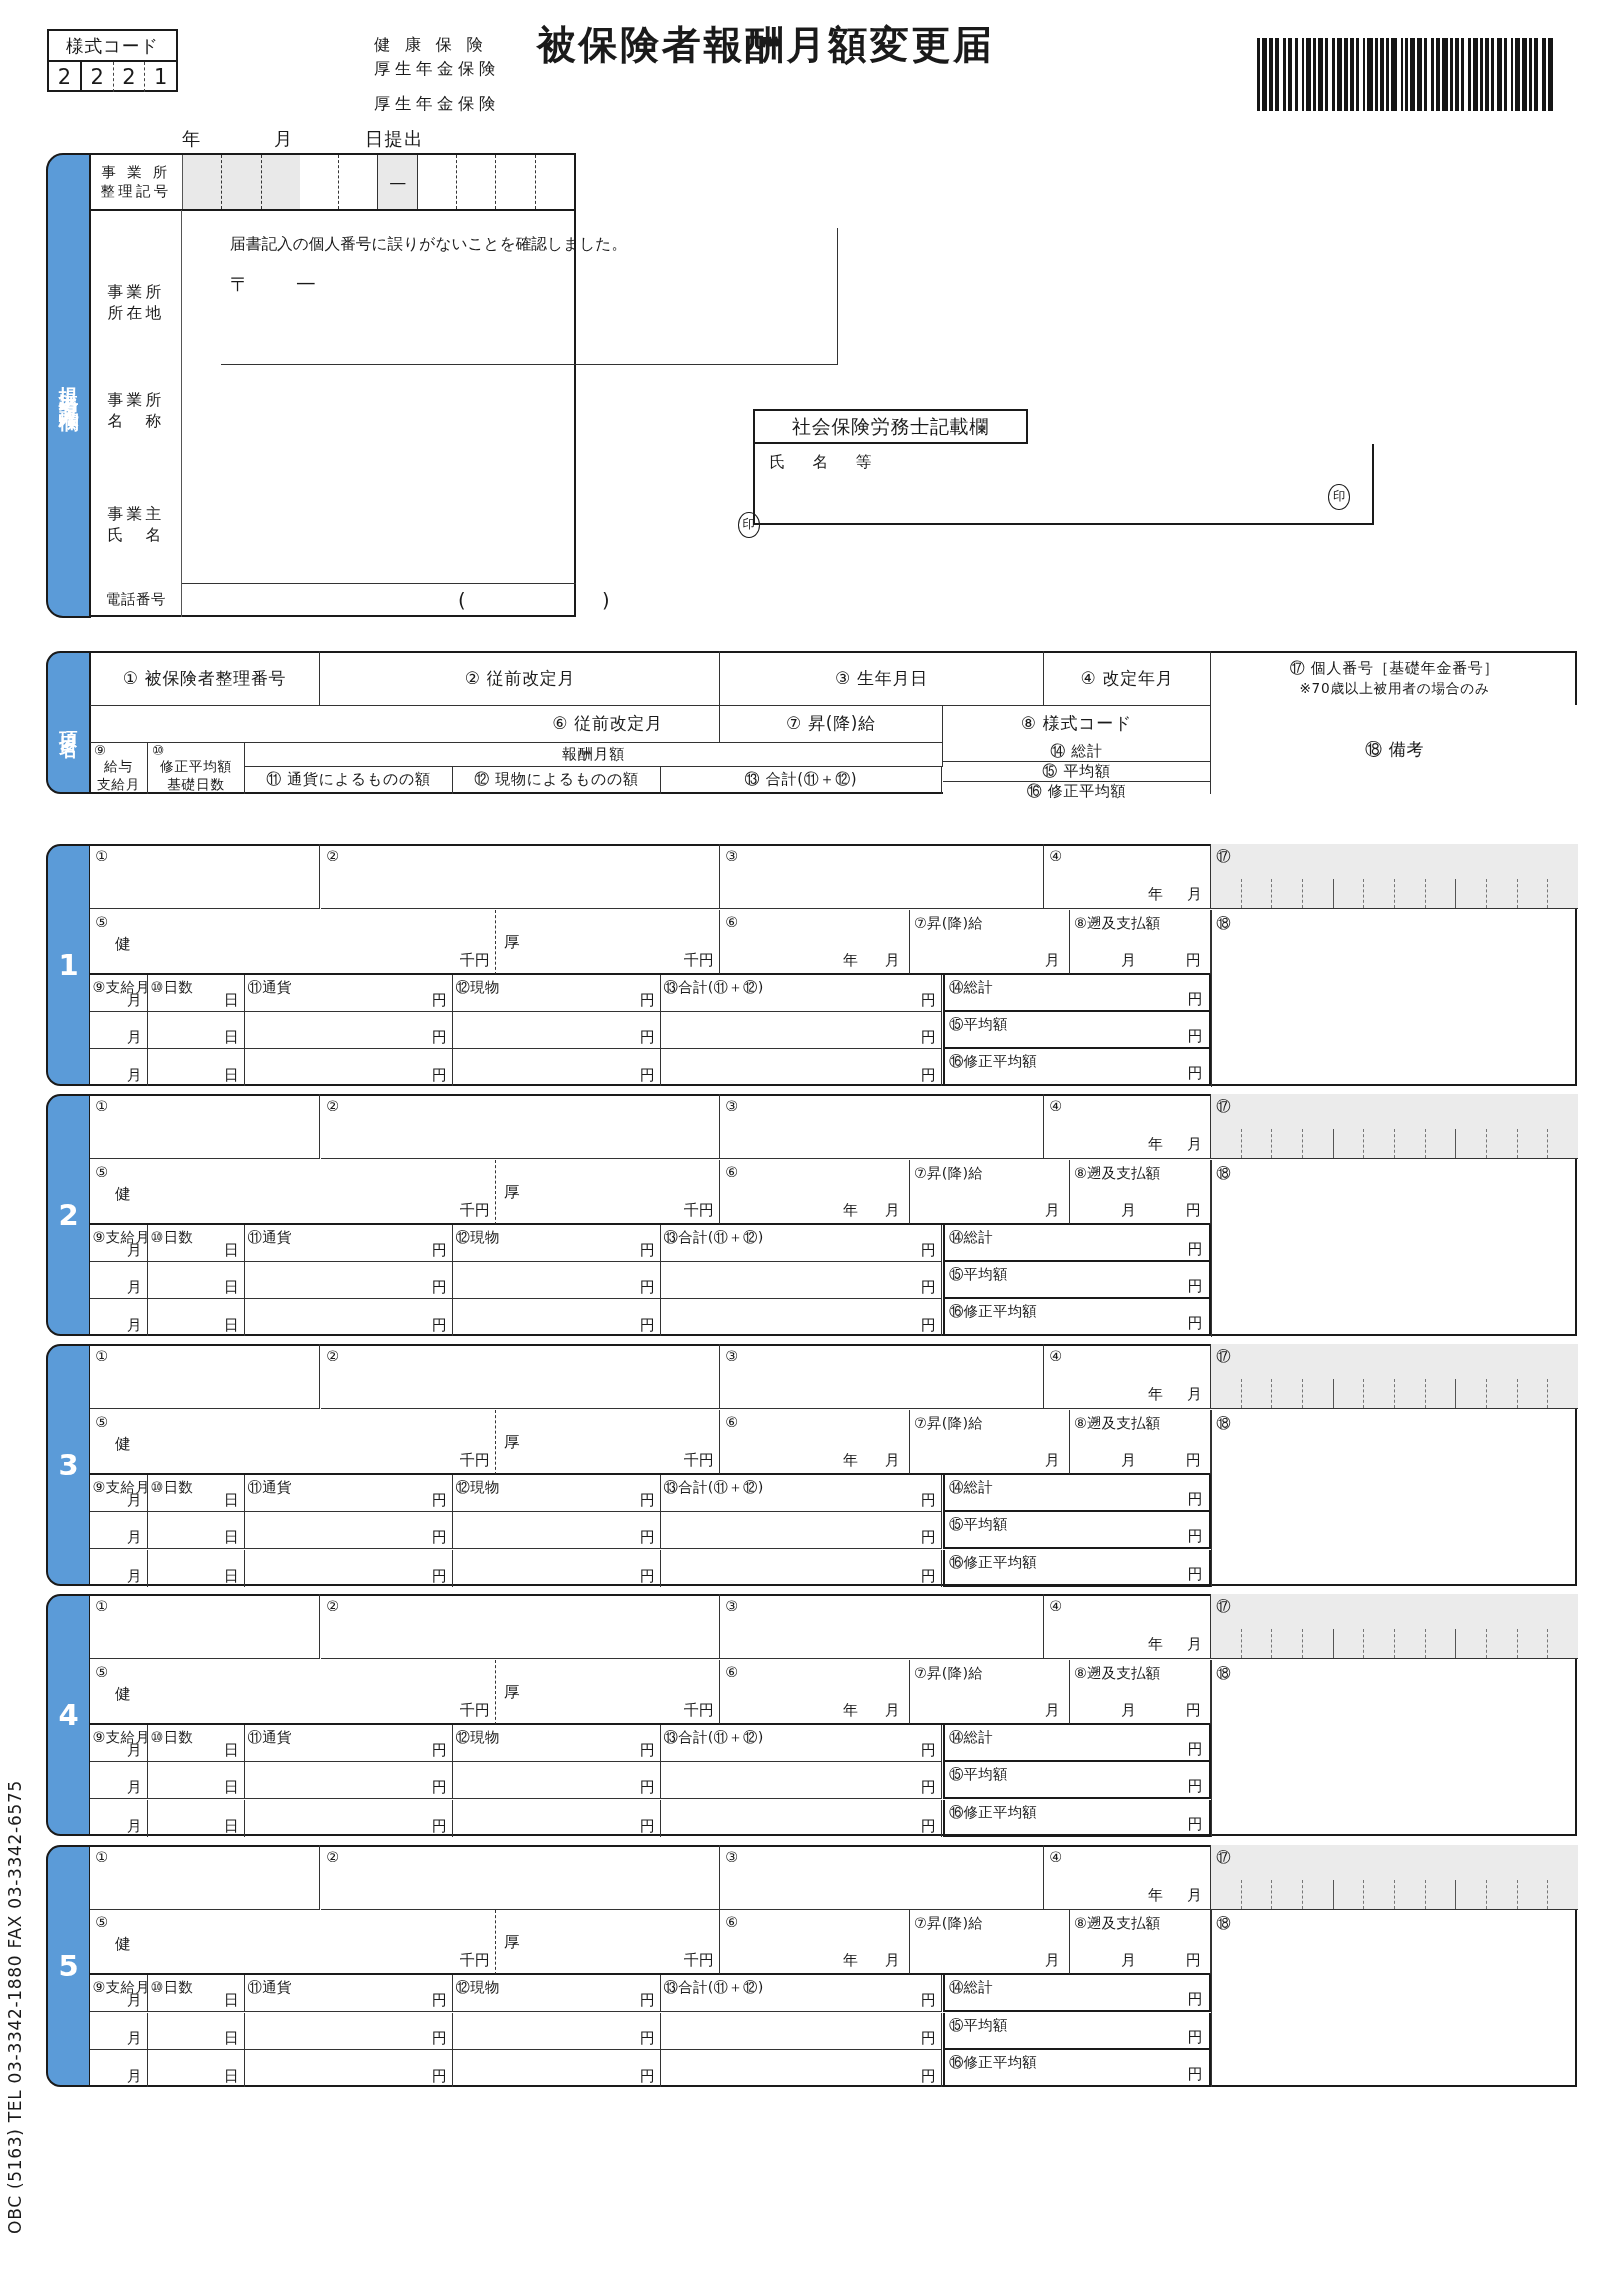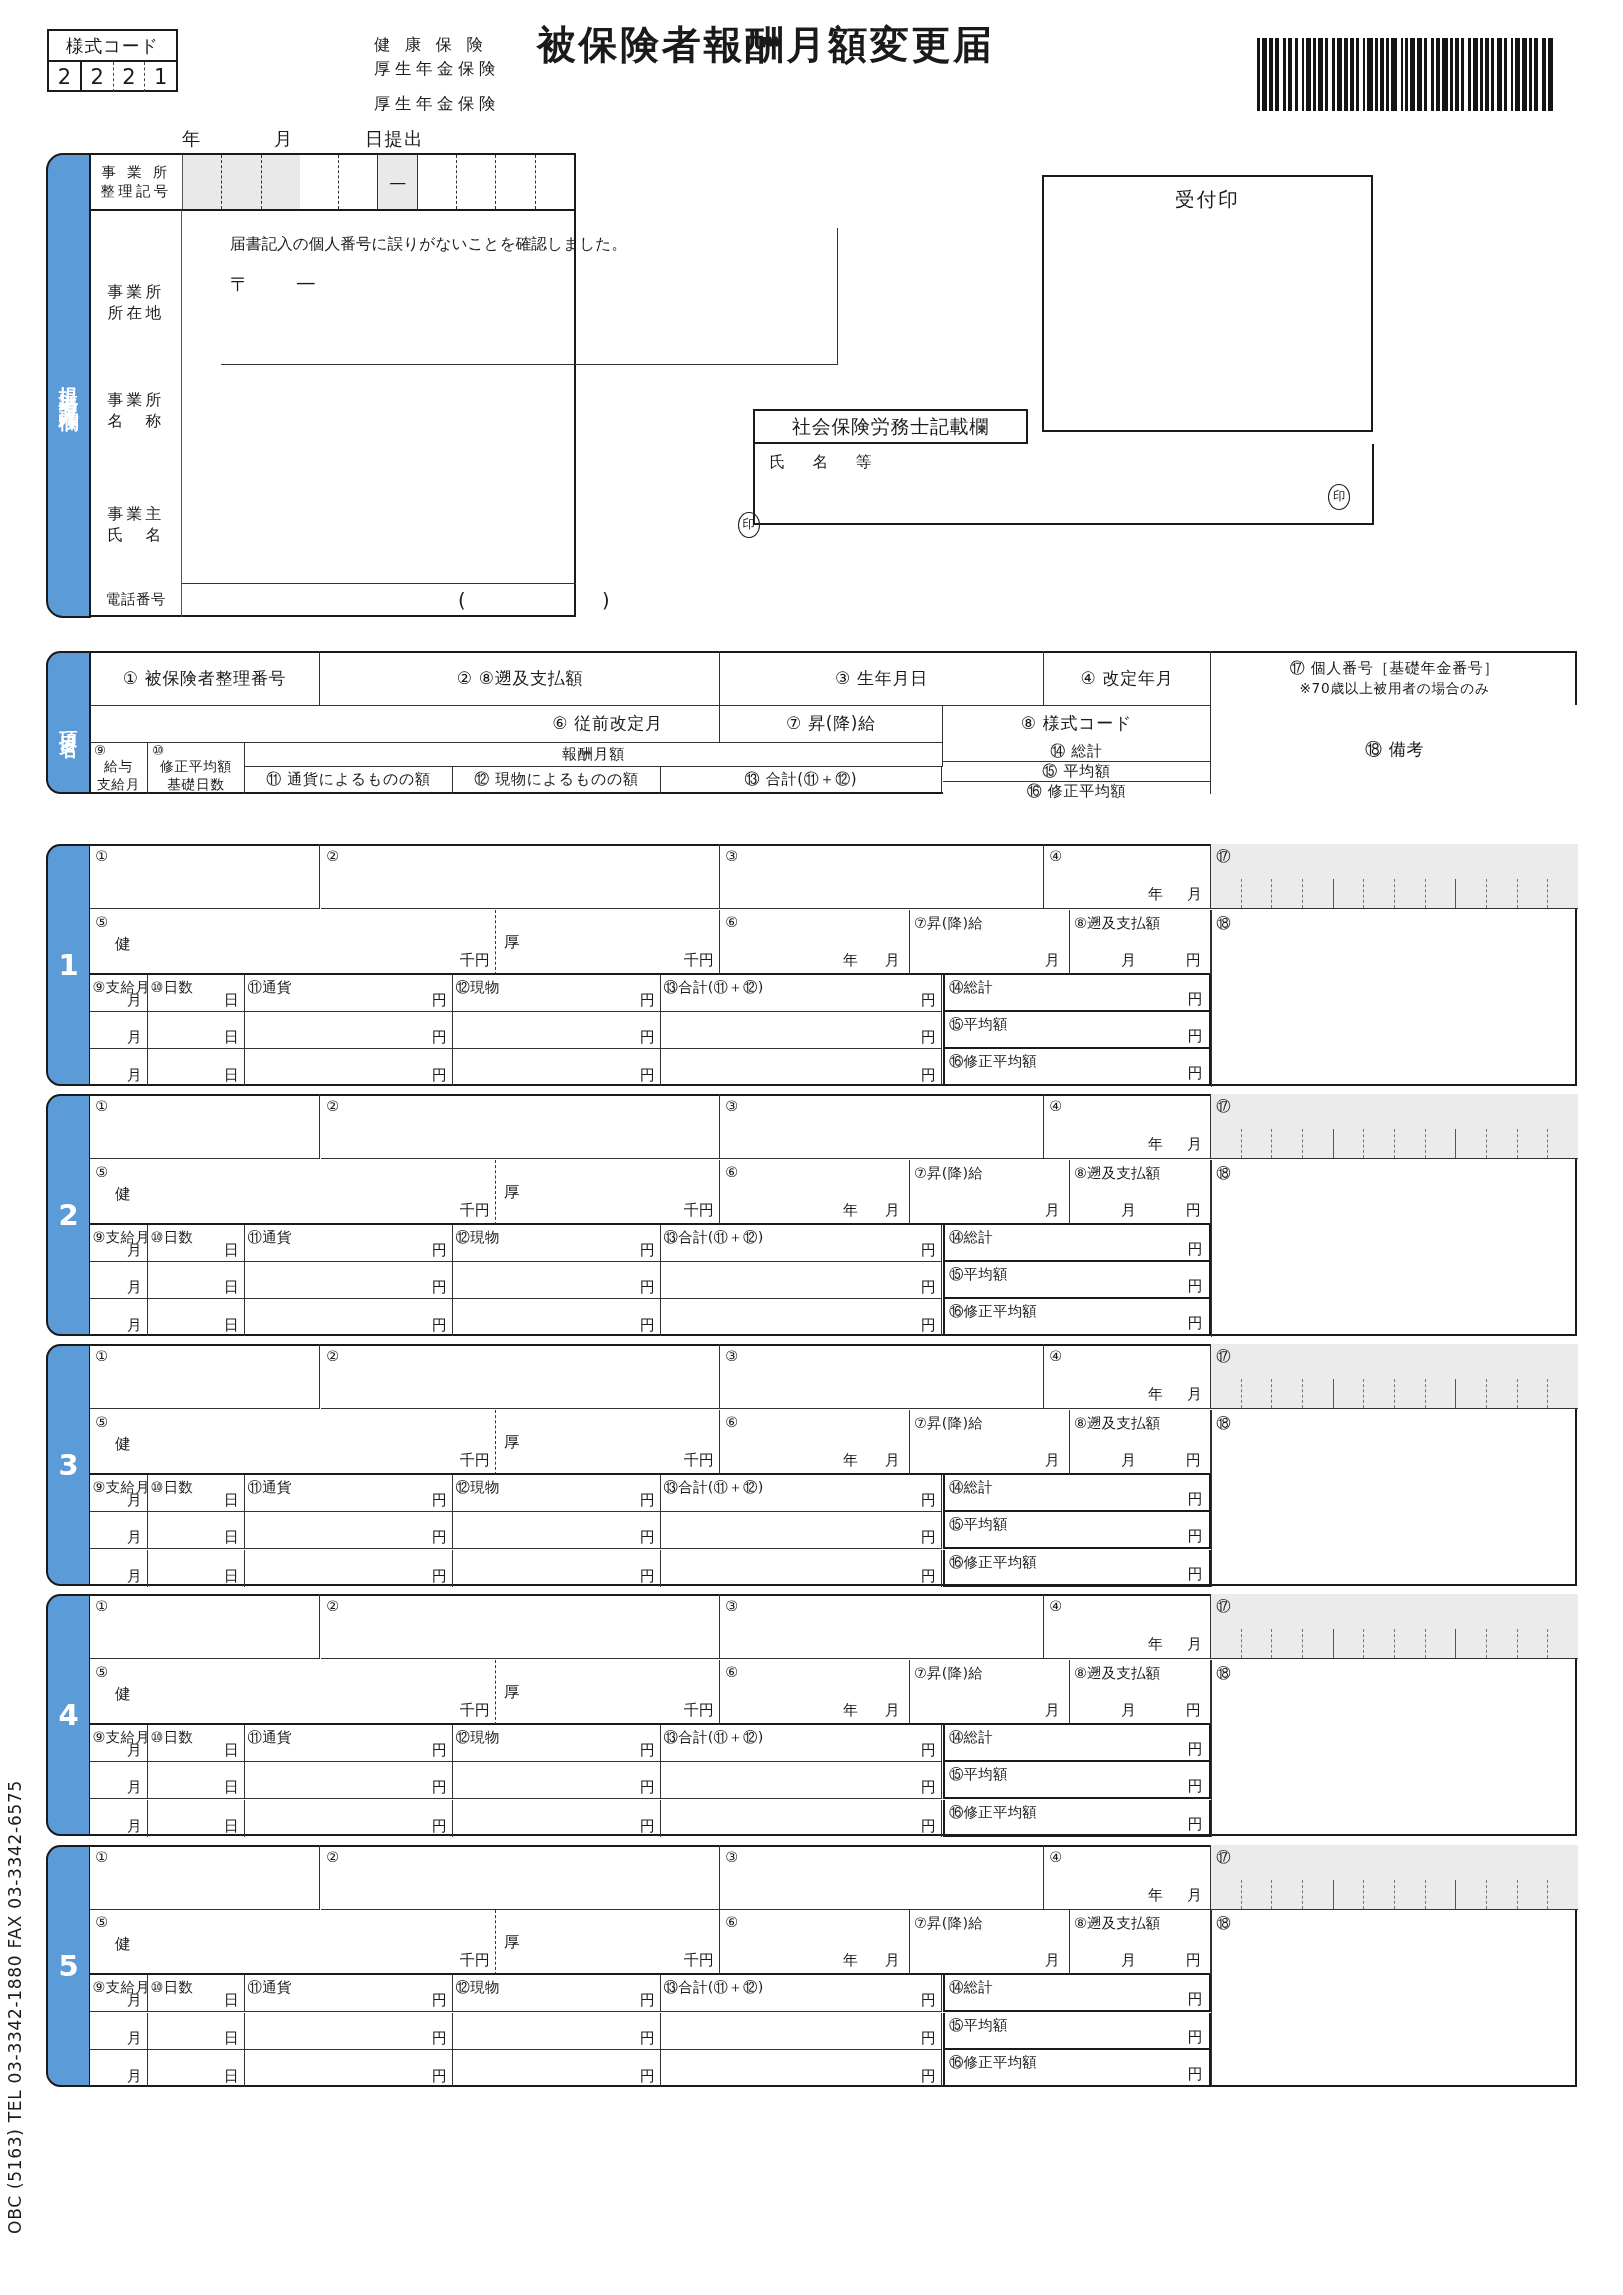--- a/index.html
+++ b/index.html
@@ -253,41 +253,38 @@
   <div class="abs" style="left:183px;top:228px;width:393px;height:367px;"></div>
 
   <div class="abs" style="left:738px;top:512px;">
     <span class="seal">印</span>
   </div>
 
   <div class="abs" style="left:182px;top:583px;width:394px;height:0;border-top:1.3px solid #333;"></div>
   <div class="abs" style="left:458px;top:589px;font-size:19.6px;">(</div>
   <div class="abs" style="left:602px;top:589px;font-size:19.6px;">)</div>
 
-  <div class="abs" id="receipt">
-    <div class="rt">受付印</div>
-  </div>
 
   <div class="abs ctr" id="srtitle">
     <span>社会保険労務士記載欄</span>
   </div>
   <div class="abs" id="srbody">
     <div class="nm">氏　名　等</div>
     <div style="position:absolute;right:22px;bottom:13px;">
       <span class="seal">印</span>
     </div>
   </div>
 
   <div class="abs ctr" id="hdrtab">
     <div class="vtxt">項目名</div>
   </div>
   <div class="abs" id="hdrbox"></div>
 
   <div class="abs ctr hcell" style="left:90px;top:651px;width:230px;height:54px;border-right:1.3px solid #333;">① 被保険者整理番号</div>
-  <div class="abs ctr hcell" style="left:321px;top:651px;width:399px;height:54px;border-right:1.3px solid #333;">② ⑧遡及支払額</div>
+  <div class="abs ctr hcell" style="left:321px;top:651px;width:399px;height:54px;border-right:1.3px solid #333;">② 従前改定月</div>
   <div class="abs ctr hcell" style="left:720px;top:651px;width:324px;height:54px;border-right:1.3px solid #333;">③ 生年月日</div>
   <div class="abs ctr hcell" style="left:1044px;top:651px;width:167px;height:54px;border-right:1.3px solid #333;">④ 改定年月</div>
   <div class="abs" style="left:1211px;top:651px;width:367px;height:54px;display:flex;flex-direction:column;align-items:center;justify-content:center;">
     <div class="hcell sm">⑰ 個人番号［基礎年金番号］</div>
     <div class="hcell xs" style="margin-top:2px">※70歳以上被用者の場合のみ</div>
   </div>
   <div class="abs" style="left:90px;top:705px;width:1121px;height:0;border-top:1.3px solid #333;"></div>
 
   <div class="abs ctr hcell" style="left:496px;top:705px;width:224px;height:37px;border-right:1.3px solid #333;">⑥ 従前改定月</div>
   <div class="abs ctr hcell" style="left:720px;top:705px;width:223px;height:37px;border-right:1.3px solid #333;">⑦ 昇(降)給</div>

